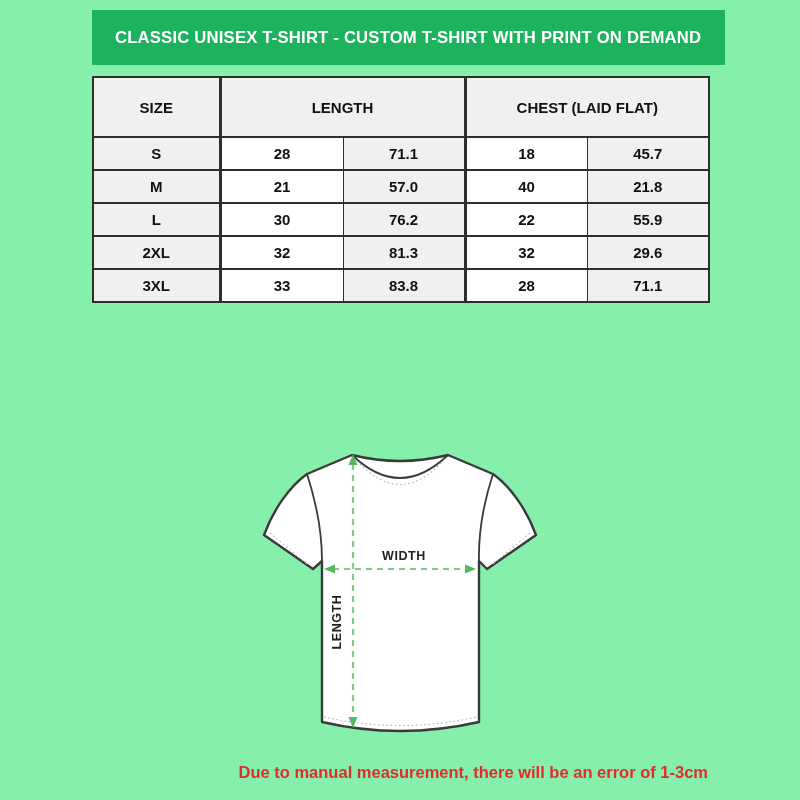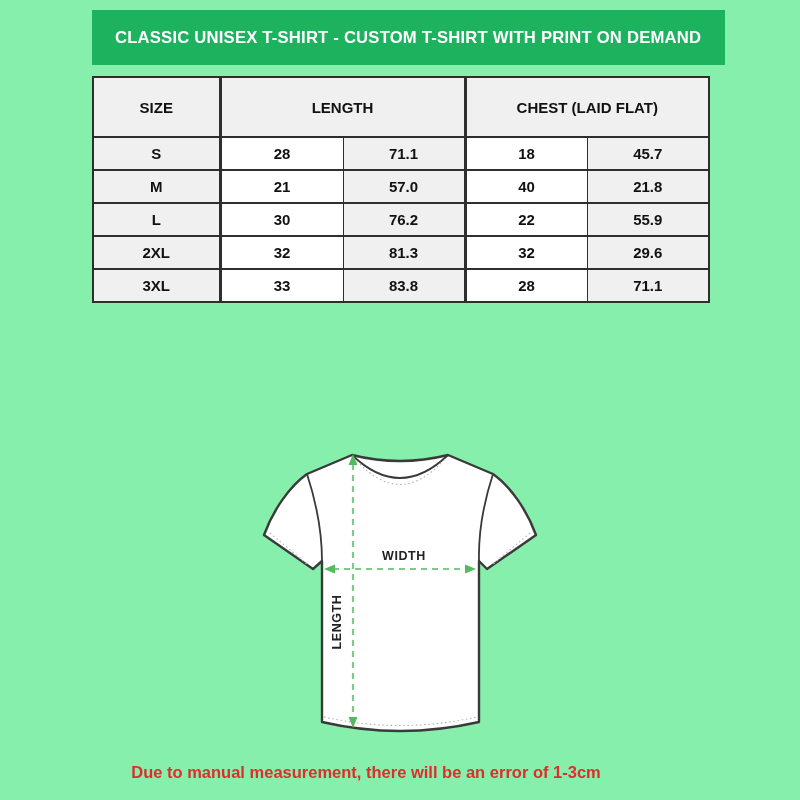--- a/index.html
+++ b/index.html
@@ -48,21 +48,21 @@
   .tshirt-svg { position: absolute; left: 254px; top: 444px; }
   .shirt-outline { fill: #ffffff; stroke: var(--outline_dark, #3a3a3a); stroke-width: 2.4; stroke-linejoin: round; }
   .shirt-line    { fill: none; stroke: var(--outline_dark, #3a3a3a); stroke-width: 1.8; }
   .stitch        { fill: none; stroke: #b3b3b3; stroke-width: 1.1; stroke-dasharray: 1.6 2.6; }
   .dim-line      { fill: none; stroke: var(--arrow_green, #7fca86); stroke-width: 2.2; stroke-dasharray: 6 5; }
   .dim-head      { fill: var(--arrow_head_green, #55b95f); stroke: none; }
   .dim-label     { fill: #222; font-family: "Liberation Sans", sans-serif; font-size: 12.5px; font-weight: 700; letter-spacing: 0.6px; }
 
   
   .footer-note {
-    position: absolute; left: 12px; top: 763px; width: 708px; text-align: center;
+    position: absolute; left: 0; top: 763px; width: 708px; text-align: right;
     color: var(--note_red, #e02c2c); font-size: 16.5px; font-weight: 700;
   }
 </style>
 </head>
 <body>
 
 <div class="page">
 
   <div class="banner">
     <div class="banner-title">CLASSIC UNISEX T-SHIRT - CUSTOM T-SHIRT WITH PRINT ON DEMAND</div>

